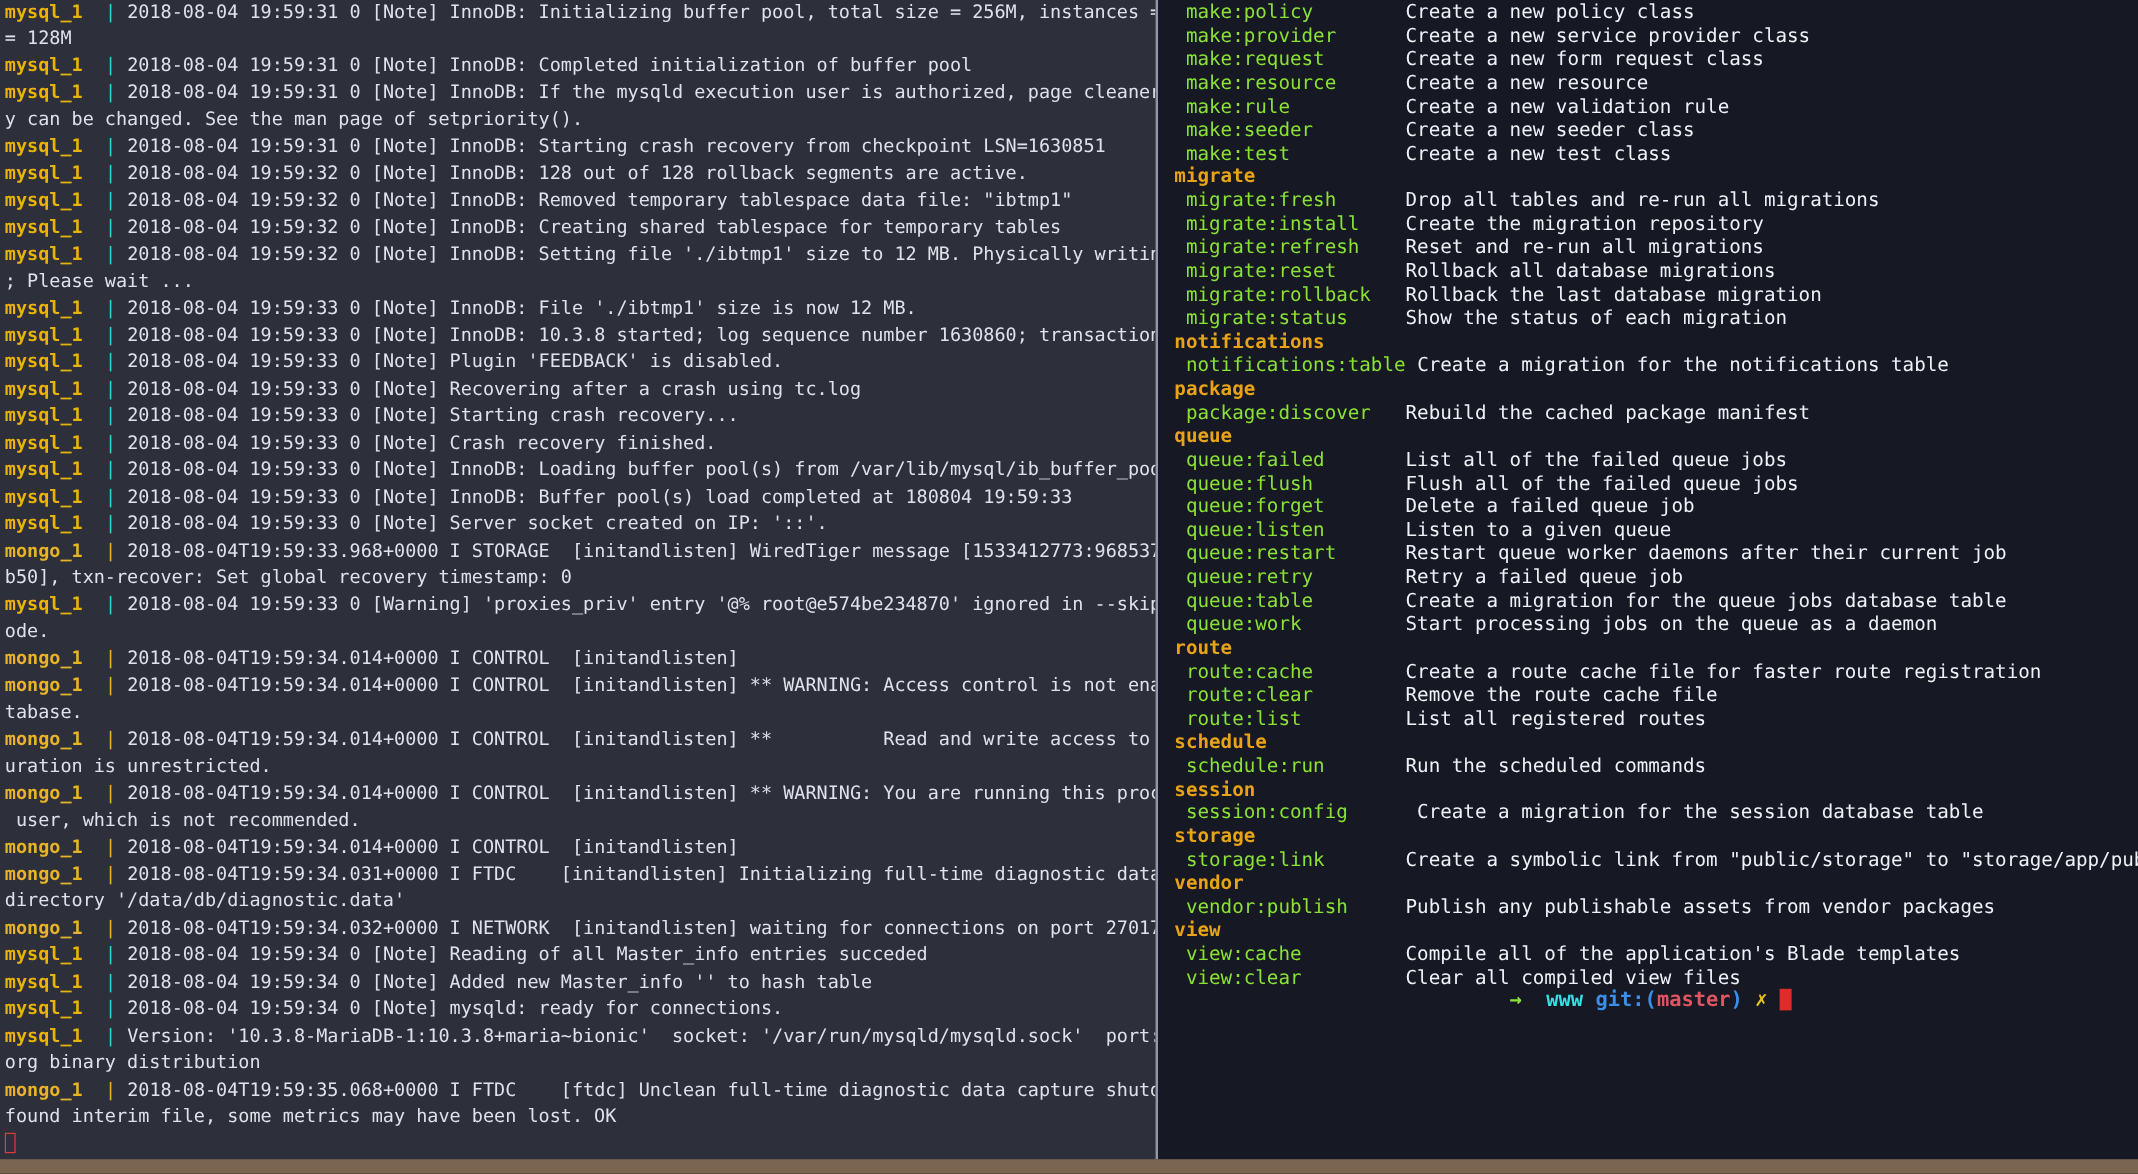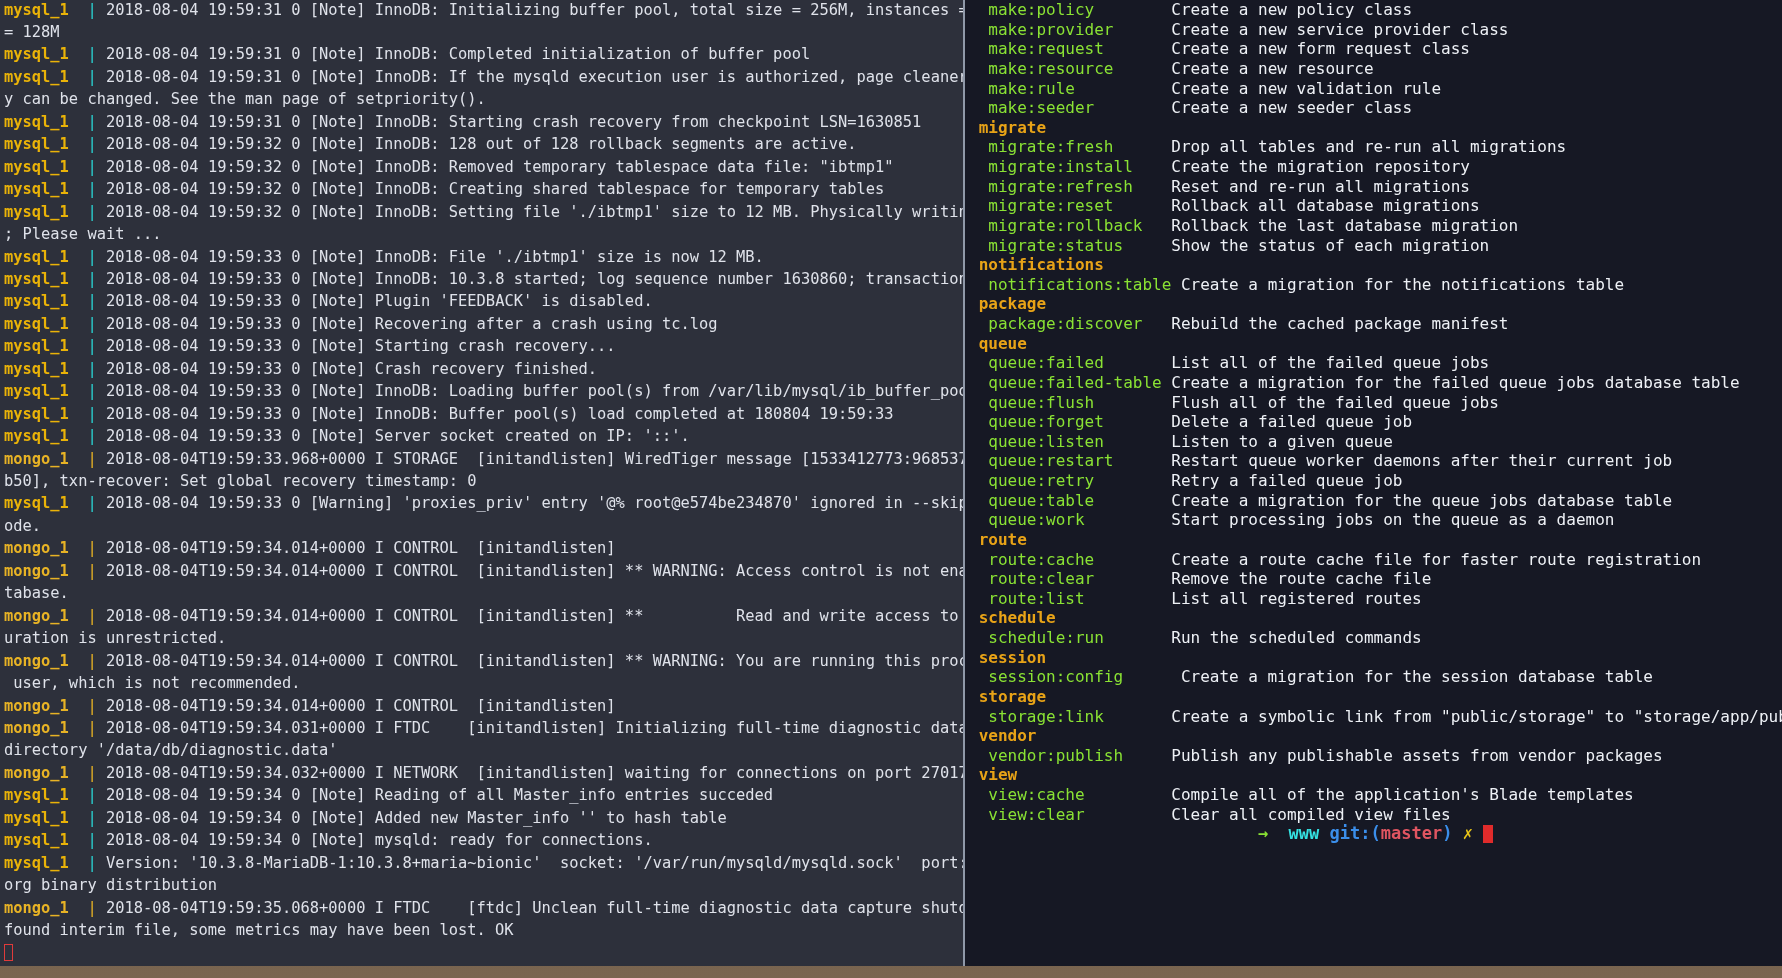--- a/index.html
+++ b/index.html
@@ -135,34 +135,34 @@
   </div>
 
   <div class="pane-right">
     <div class="rlines" id="right-lines">
         <div class="rl"><span>  </span><span class="cmd">make:policy</span><span>        </span><span class="desc">Create a new policy class</span></div>
         <div class="rl"><span>  </span><span class="cmd">make:provider</span><span>      </span><span class="desc">Create a new service provider class</span></div>
         <div class="rl"><span>  </span><span class="cmd">make:request</span><span>       </span><span class="desc">Create a new form request class</span></div>
         <div class="rl"><span>  </span><span class="cmd">make:resource</span><span>      </span><span class="desc">Create a new resource</span></div>
         <div class="rl"><span>  </span><span class="cmd">make:rule</span><span>          </span><span class="desc">Create a new validation rule</span></div>
         <div class="rl"><span>  </span><span class="cmd">make:seeder</span><span>        </span><span class="desc">Create a new seeder class</span></div>
+        <div class="rl"><span>  </span><span class="cmd">make:test</span><span>          </span><span class="desc">Create a new test class</span></div>
         <div class="rl"><span> </span><span class="grp">migrate</span></div>
         <div class="rl"><span>  </span><span class="cmd">migrate:fresh</span><span>      </span><span class="desc">Drop all tables and re-run all migrations</span></div>
         <div class="rl"><span>  </span><span class="cmd">migrate:install</span><span>    </span><span class="desc">Create the migration repository</span></div>
         <div class="rl"><span>  </span><span class="cmd">migrate:refresh</span><span>    </span><span class="desc">Reset and re-run all migrations</span></div>
         <div class="rl"><span>  </span><span class="cmd">migrate:reset</span><span>      </span><span class="desc">Rollback all database migrations</span></div>
         <div class="rl"><span>  </span><span class="cmd">migrate:rollback</span><span>   </span><span class="desc">Rollback the last database migration</span></div>
         <div class="rl"><span>  </span><span class="cmd">migrate:status</span><span>     </span><span class="desc">Show the status of each migration</span></div>
         <div class="rl"><span> </span><span class="grp">notifications</span></div>
         <div class="rl"><span>  </span><span class="cmd">notifications:table</span><span> </span><span class="desc">Create a migration for the notifications table</span></div>
         <div class="rl"><span> </span><span class="grp">package</span></div>
         <div class="rl"><span>  </span><span class="cmd">package:discover</span><span>   </span><span class="desc">Rebuild the cached package manifest</span></div>
         <div class="rl"><span> </span><span class="grp">queue</span></div>
         <div class="rl"><span>  </span><span class="cmd">queue:failed</span><span>       </span><span class="desc">List all of the failed queue jobs</span></div>
-        <div class="rl"><span>  </span><span class="cmd">queue:failed-table</span><span> </span><span class="desc">Create a migration for the failed queue jobs database table</span></div>
         <div class="rl"><span>  </span><span class="cmd">queue:flush</span><span>        </span><span class="desc">Flush all of the failed queue jobs</span></div>
         <div class="rl"><span>  </span><span class="cmd">queue:forget</span><span>       </span><span class="desc">Delete a failed queue job</span></div>
         <div class="rl"><span>  </span><span class="cmd">queue:listen</span><span>       </span><span class="desc">Listen to a given queue</span></div>
         <div class="rl"><span>  </span><span class="cmd">queue:restart</span><span>      </span><span class="desc">Restart queue worker daemons after their current job</span></div>
         <div class="rl"><span>  </span><span class="cmd">queue:retry</span><span>        </span><span class="desc">Retry a failed queue job</span></div>
         <div class="rl"><span>  </span><span class="cmd">queue:table</span><span>        </span><span class="desc">Create a migration for the queue jobs database table</span></div>
         <div class="rl"><span>  </span><span class="cmd">queue:work</span><span>         </span><span class="desc">Start processing jobs on the queue as a daemon</span></div>
         <div class="rl"><span> </span><span class="grp">route</span></div>
         <div class="rl"><span>  </span><span class="cmd">route:cache</span><span>        </span><span class="desc">Create a route cache file for faster route registration</span></div>
         <div class="rl"><span>  </span><span class="cmd">route:clear</span><span>        </span><span class="desc">Remove the route cache file</span></div>

